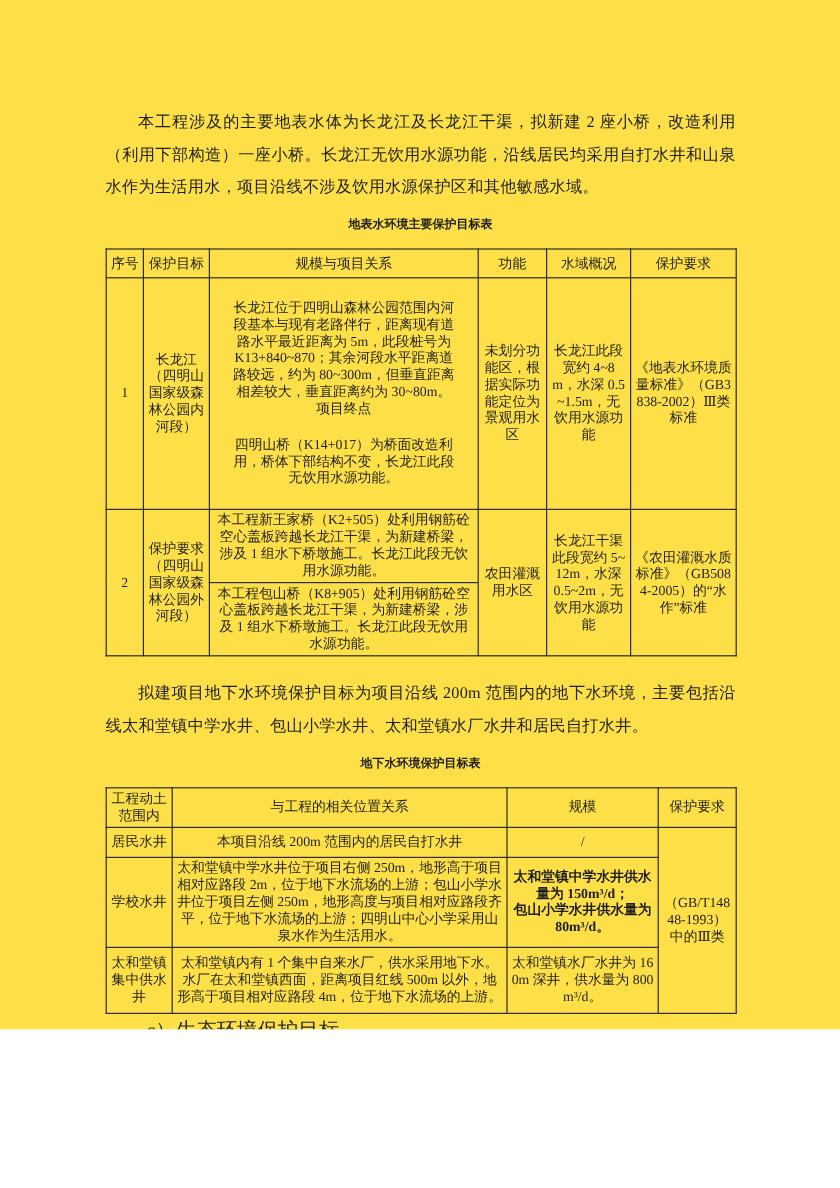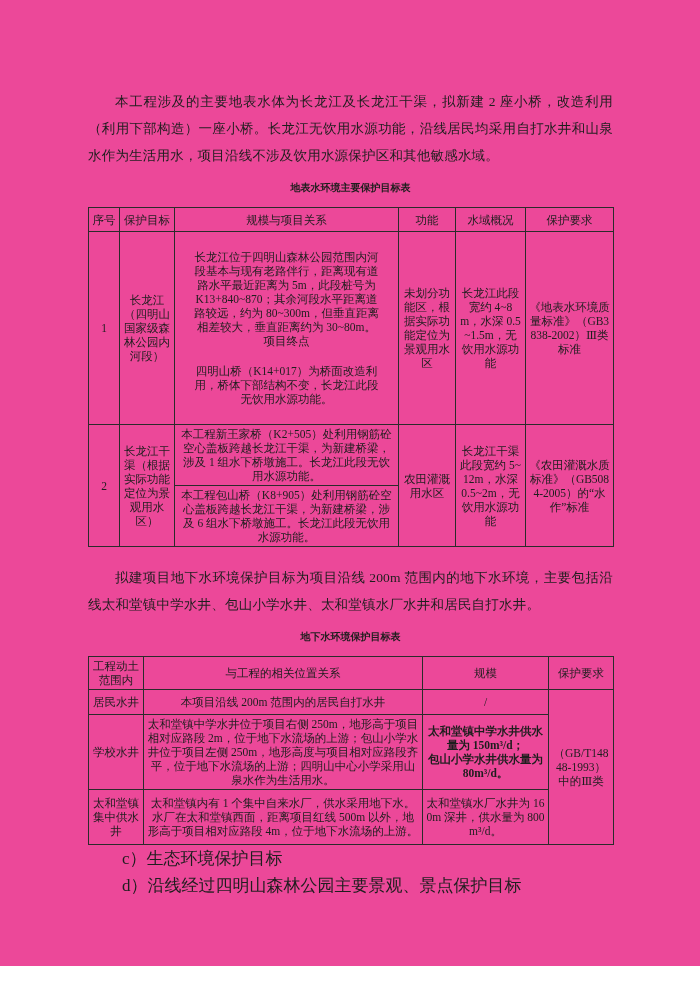--- a/index.html
+++ b/index.html
@@ -1,19 +1,19 @@
 <!DOCTYPE html>
 <html lang="zh"><head>
 <meta charset="utf-8">
 <style>
   html,body{margin:0;padding:0;background:#ffffff;}
   .page{
     position:relative;
-    width:700px;height:966px;
-    background:#ec4899;
+    width:700px;height:858px;
+    background:#fde047;
     color:#1e1e1e;
     font-family:"Liberation Serif","DejaVu Serif",serif;
     overflow:hidden;
     box-sizing:border-box;
   }
   .content{
     position:absolute;
     left:88px;top:88px;
     width:525px;
   }
@@ -93,28 +93,28 @@
           <td class="rel-cell">
             <p>长龙江位于四明山森林公园范围内河段基本与现有老路伴行，距离现有道路水平最近距离为 5m，此段桩号为 K13+840~870；其余河段水平距离道路较远，约为 80~300m，但垂直距离相差较大，垂直距离约为 30~80m。项目终点</p>
             <p>四明山桥（K14+017）为桥面改造利用，桥体下部结构不变，长龙江此段无饮用水源功能。</p>
           </td>
           <td>未划分功能区，根据实际功能定位为景观用水区</td>
           <td>长龙江此段宽约 4~8m，水深 0.5~1.5m，无饮用水源功能</td>
           <td>《地表水环境质量标准》（GB3838-2002）Ⅲ类标准</td>
         </tr>
         <tr style="height:47px">
           <td rowspan="2">2</td>
-          <td rowspan="2">长龙江干渠（根据实际功能定位为景观用水区）</td>
+          <td rowspan="2">保护要求（四明山国家级森林公园外河段）</td>
           <td>本工程新王家桥（K2+505）处利用钢筋砼空心盖板跨越长龙江干渠，为新建桥梁，涉及 1 组水下桥墩施工。长龙江此段无饮用水源功能。</td>
           <td rowspan="2">农田灌溉用水区</td>
           <td rowspan="2">长龙江干渠此段宽约 5~12m，水深 0.5~2m，无饮用水源功能</td>
           <td rowspan="2">《农田灌溉水质标准》（GB5084-2005）的“水作”标准</td>
         </tr>
         <tr style="height:47px">
-          <td>本工程包山桥（K8+905）处利用钢筋砼空心盖板跨越长龙江干渠，为新建桥梁，涉及 6 组水下桥墩施工。长龙江此段无饮用水源功能。</td>
+          <td>本工程包山桥（K8+905）处利用钢筋砼空心盖板跨越长龙江干渠，为新建桥梁，涉及 1 组水下桥墩施工。长龙江此段无饮用水源功能。</td>
         </tr>
       </tbody>
     </table>
 
     <p class="body-text para-gap">拟建项目地下水环境保护目标为项目沿线 200m 范围内的地下水环境，主要包括沿线太和堂镇中学水井、包山小学水井、太和堂镇水厂水井和居民自打水井。</p>
 
     <h3 class="table-title">地下水环境保护目标表</h3>
 
     <table class="t2">
       <colgroup>

